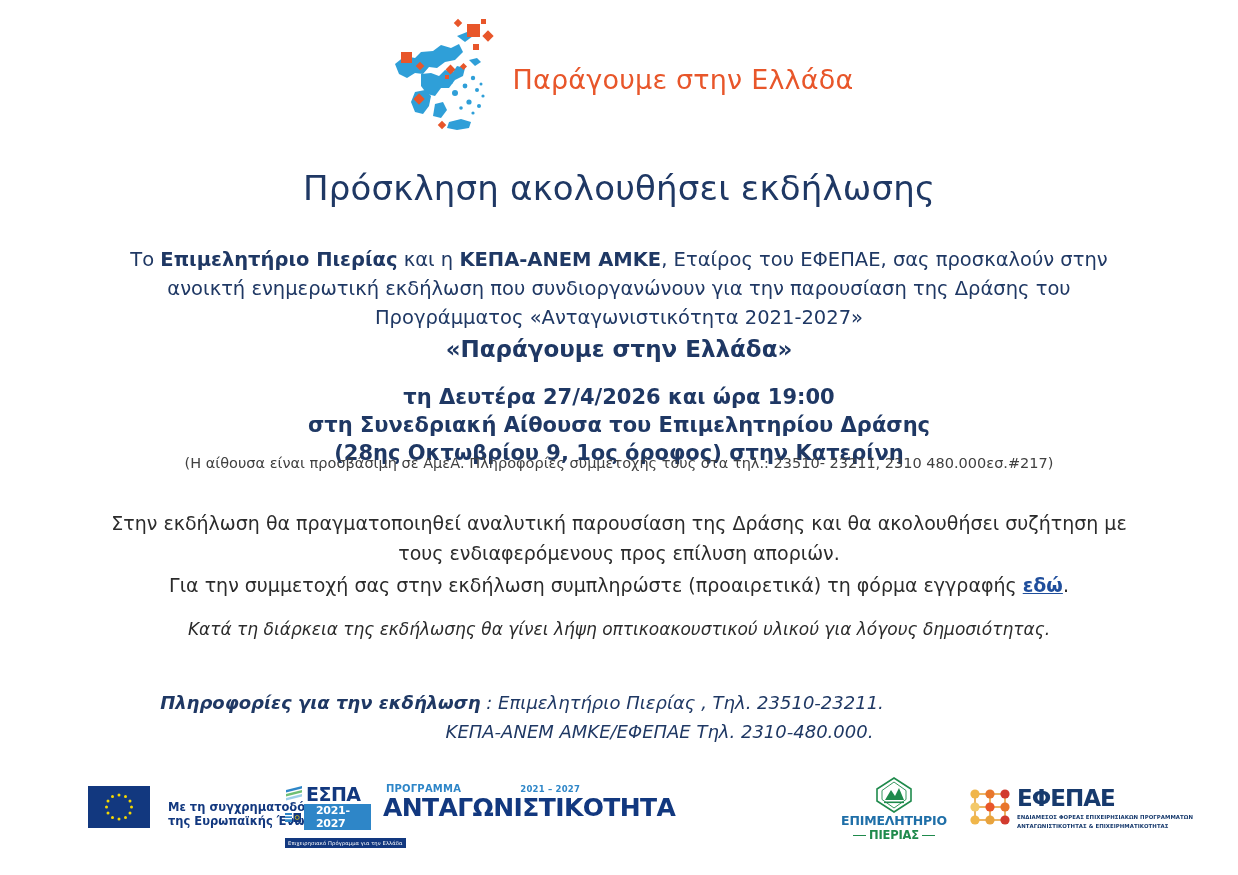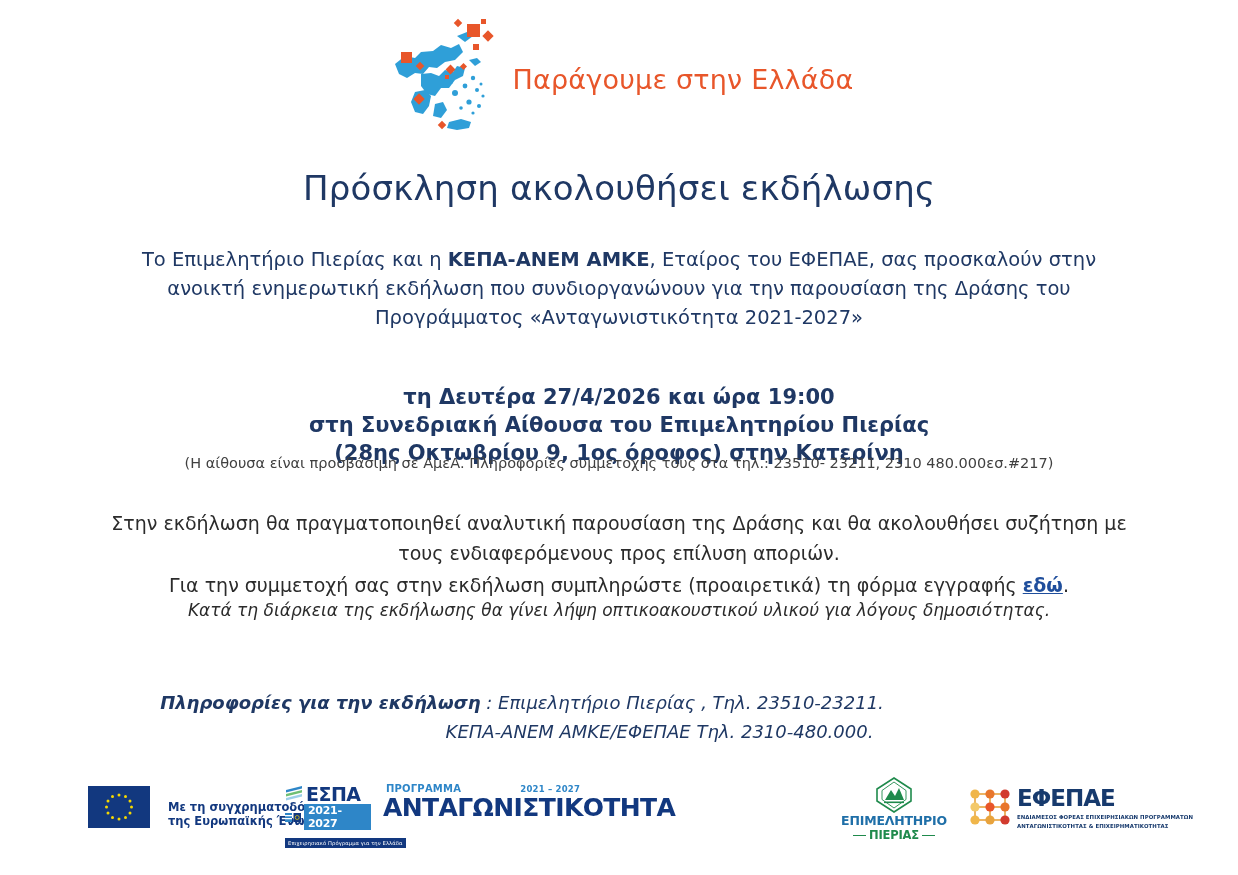--- a/index.html
+++ b/index.html
@@ -76,21 +76,21 @@
     text-align: center;
   }
 
   .para-intro {
     top: 245px;
     font-size: 19.5px;
     line-height: 29px;
     color: #1f3864;
   }
   .para-intro .b-serif {
-    font-weight: normal;
+    font-weight: bold;
     font-family: "DejaVu Sans", "Liberation Sans", sans-serif;
   }
   .para-intro .b-sans {
     font-weight: bold;
   }
 
   .para-slogan {
     top: 336px;
     font-size: 23px;
     font-weight: bold;
@@ -124,21 +124,21 @@
     font-size: 19px;
     color: #2b2b2b;
   }
   .link-edo {
     color: #1f4e9c;
     font-weight: bold;
     text-decoration: underline;
   }
 
   .para-media {
-    top: 600px;
+    top: 619px;
     font-size: 17px;
     font-style: italic;
     color: #2b2b2b;
   }
 
   
   .contact {
     position: absolute;
     left: 72px;
     top: 688px;
@@ -220,21 +220,21 @@
   }
   .espa-flagmini {
     width: 16px; height: 9px; flex:none;
     display:flex;
   }
   .espa-years {
     background: #2e86c8;
     color: #ffffff;
     font-size: 11px;
     font-weight: 800;
-    padding: 0 4px;
+    padding: 0 12px;
     line-height: 13px;
     letter-spacing: -0.3px;
   }
   .espa-sub {
     margin-top: 2px;
     background: #12387f;
     color: #ffffff;
     font-size: 5.2px;
     line-height: 8px;
     padding: 1px 3px;
@@ -389,24 +389,25 @@
       <div class="logo-text">Παράγουμε στην Ελλάδα</div>
     </div>
   </div>
 
   <div class="doc-title">Πρόσκληση ακολουθήσει εκδήλωσης</div>
 
   <div class="block para-intro">
     <span>Το </span><span class="b-serif">Επιμελητήριο Πιερίας</span><span> και η </span><span class="b-sans">ΚΕΠΑ-ΑΝΕΜ ΑΜΚΕ</span><span>, Εταίρος του ΕΦΕΠΑΕ,  σας προσκαλούν στην ανοικτή ενημερωτική εκδήλωση που συνδιοργανώνουν για την παρουσίαση της Δράσης του Προγράμματος «Ανταγωνιστικότητα 2021-2027»</span>
   </div>
 
+  <div class="block para-slogan">«Παράγουμε στην Ελλάδα»</div>
 
   <div class="block para-when">
     <div>τη Δευτέρα 27/4/2026 και ώρα 19:00</div>
-    <div>στη Συνεδριακή Αίθουσα του Επιμελητηρίου Πιερίας</div>
+    <div>στη Συνεδριακή Αίθουσα του Επιμελητηρίου Δράσης</div>
     <div>(28ης Οκτωβρίου 9, 1ος όροφος)  στην Κατερίνη</div>
   </div>
 
   <div class="block para-access">(Η αίθουσα είναι προσβάσιμη σε ΑμεΑ. Πληροφορίες συμμετοχής τους στα τηλ.: 23510- 23211, 2310 480.000εσ.#217)</div>
 
   <div class="block para-desc">Στην εκδήλωση θα πραγματοποιηθεί αναλυτική παρουσίαση της Δράσης και θα ακολουθήσει συζήτηση με τους ενδιαφερόμενους προς επίλυση αποριών.</div>
 
   <div class="block para-form">
     <span>Για την συμμετοχή σας στην εκδήλωση συμπληρώστε (προαιρετικά) τη φόρμα εγγραφής </span><a class="link-edo" href="#">εδώ</a><span>.</span>
   </div>

